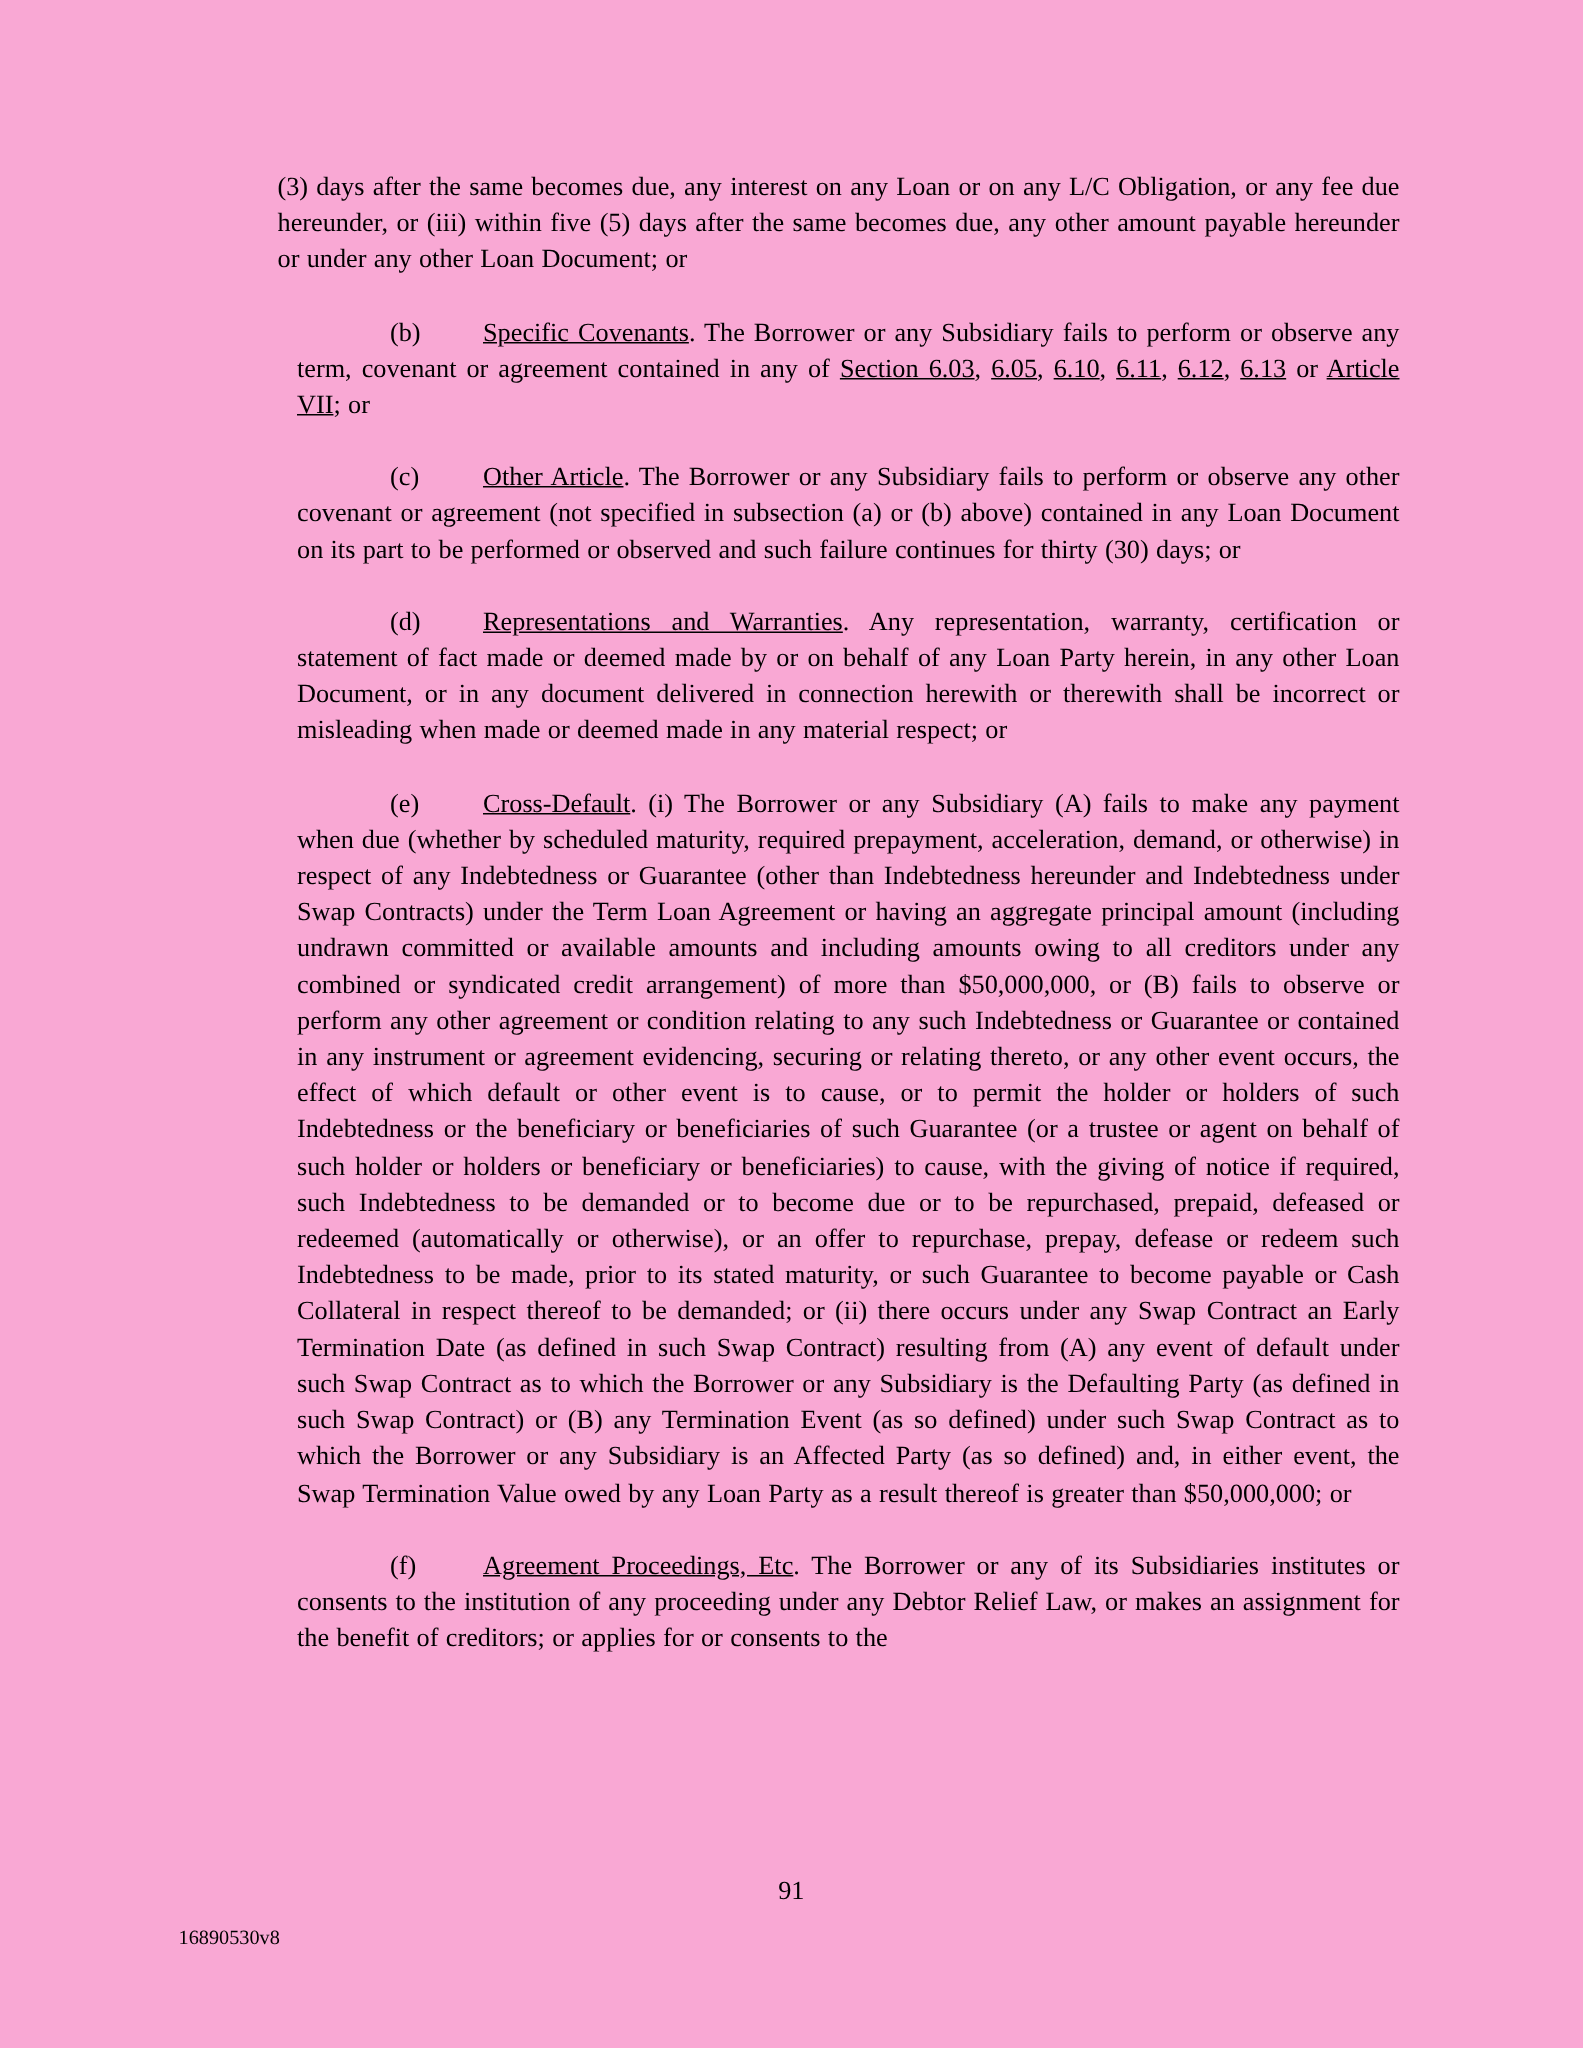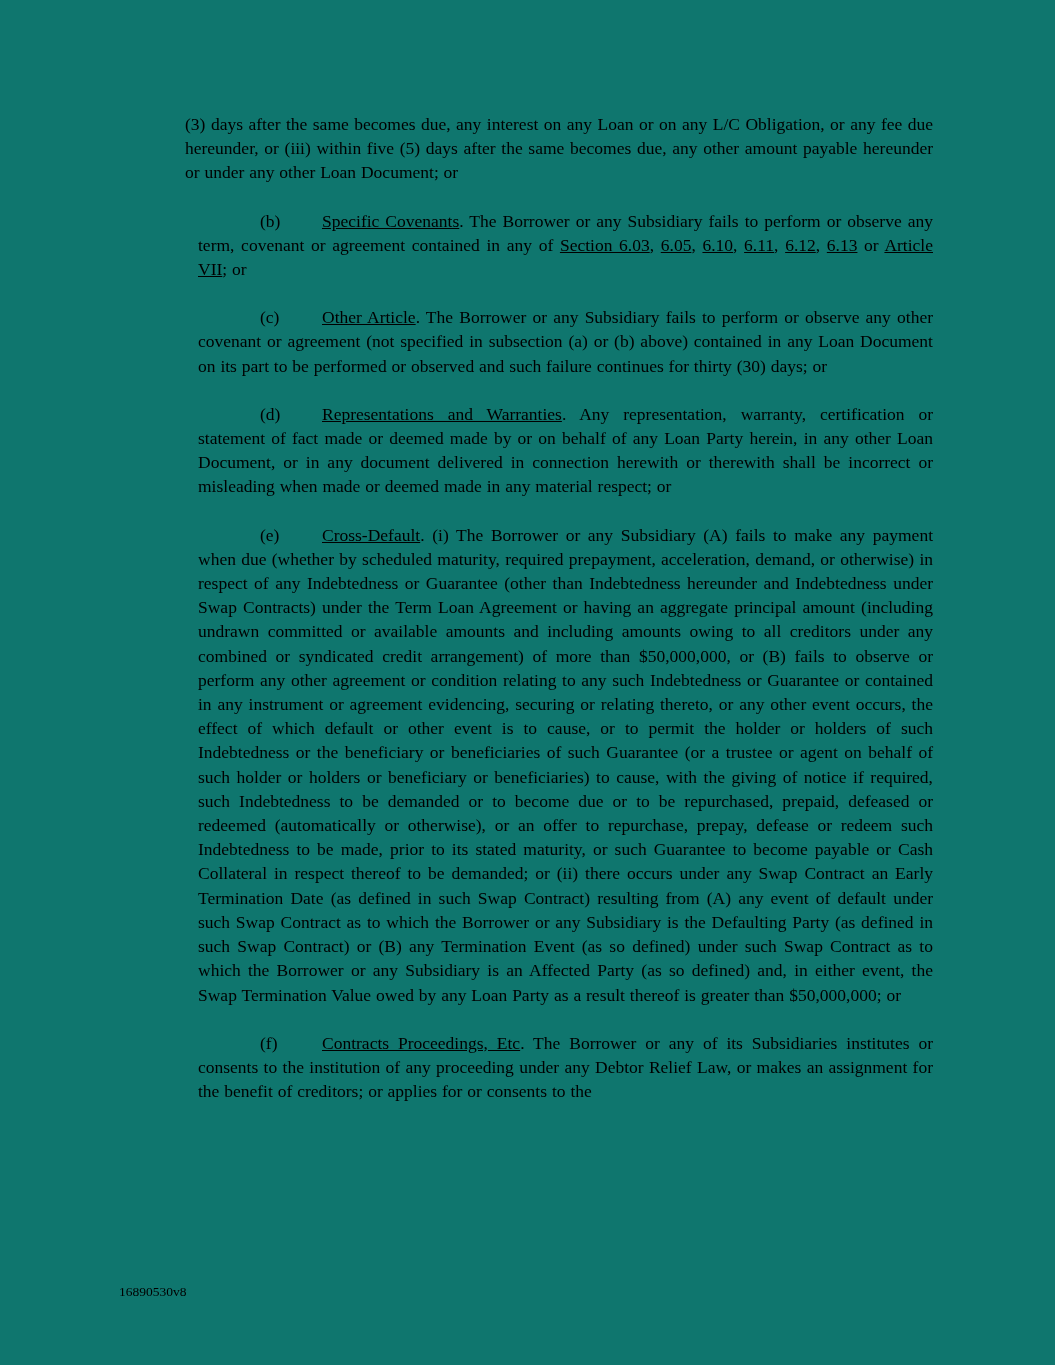--- a/index.html
+++ b/index.html
@@ -11,21 +11,21 @@
     width: 1055px;
     height: 1365px;
     position: relative;
     font-family: "Liberation Serif", serif;
     color: #000000;
     overflow: hidden;
   }
   .page {
     position: absolute;
     inset: 0;
-    background: #0f766e;
+    background: #f9a8d4;
   }
   .content {
     position: absolute;
     left: 185px;
     top: 112px;
     width: 748px;
   }
   .para {
     font-size: 17.5px;
     line-height: 24.2px;
@@ -68,19 +68,20 @@
 
 <div class="page">
 
   <div class="content">
 
   <p class="para"><span>(3) days after the same becomes due, any interest on any Loan or on any L/C Obligation, or any fee due hereunder, or (iii) within five (5) days after the same becomes due, any other amount payable hereunder or under any other Loan Document; or</span></p>
       <p class="para indented"><span class="clause-label">(b)</span><span class="u">Specific Covenants</span><span>.  The Borrower or any Subsidiary fails to perform or observe any term, covenant or agreement contained in any of </span><span class="u">Section 6.03</span><span>, </span><span class="u">6.05</span><span>, </span><span class="u">6.10</span><span>, </span><span class="u">6.11</span><span>, </span><span class="u">6.12</span><span>, </span><span class="u">6.13</span><span> or </span><span class="u">Article VII</span><span>; or</span></p>
       <p class="para indented"><span class="clause-label">(c)</span><span class="u">Other Article</span><span>.  The Borrower or any Subsidiary fails to perform or observe any other covenant or agreement (not specified in subsection (a) or (b) above) contained in any Loan Document on its part to be performed or observed and such failure continues for thirty (30) days; or</span></p>
       <p class="para indented"><span class="clause-label">(d)</span><span class="u">Representations and Warranties</span><span>.  Any representation, warranty, certification or statement of fact made or deemed made by or on behalf of any Loan Party herein, in any other Loan Document, or in any document delivered in connection herewith or therewith shall be incorrect or misleading when made or deemed made in any material respect; or</span></p>
       <p class="para indented"><span class="clause-label">(e)</span><span class="u">Cross-Default</span><span>.  (i) The Borrower or any Subsidiary (A) fails to make any payment when due (whether by scheduled maturity, required prepayment, acceleration, demand, or otherwise) in respect of any Indebtedness or Guarantee (other than Indebtedness hereunder and Indebtedness under Swap Contracts) under the Term Loan Agreement or having an aggregate principal amount (including undrawn committed or available amounts and including amounts owing to all creditors under any combined or syndicated credit arrangement) of more than $50,000,000, or (B) fails to observe or perform any other agreement or condition relating to any such Indebtedness or Guarantee or contained in any instrument or agreement evidencing, securing or relating thereto, or any other event occurs, the effect of which default or other event is to cause, or to permit the holder or holders of such Indebtedness or the beneficiary or beneficiaries of such Guarantee (or a trustee or agent on behalf of such holder or holders or beneficiary or beneficiaries) to cause, with the giving of notice if required, such Indebtedness to be demanded or to become due or to be repurchased, prepaid, defeased or redeemed (automatically or otherwise), or an offer to repurchase, prepay, defease or redeem such Indebtedness to be made, prior to its stated maturity, or such Guarantee to become payable or Cash Collateral in respect thereof to be demanded; or (ii) there occurs under any Swap Contract an Early Termination Date (as defined in such Swap Contract) resulting from (A) any event of default under such Swap Contract as to which the Borrower or any Subsidiary is the Defaulting Party (as defined in such Swap Contract) or (B) any Termination Event (as so defined) under such Swap Contract as to which the Borrower or any Subsidiary is an Affected Party (as so defined) and, in either event, the Swap Termination Value owed by any Loan Party as a result thereof is greater than $50,000,000; or</span></p>
-      <p class="para indented"><span class="clause-label">(f)</span><span class="u">Contracts Proceedings, Etc</span><span>.  The Borrower or any of its Subsidiaries institutes or consents to the institution of any proceeding under any Debtor Relief Law, or makes an assignment for the benefit of creditors; or applies for or consents to the</span></p>
+      <p class="para indented"><span class="clause-label">(f)</span><span class="u">Agreement Proceedings, Etc</span><span>.  The Borrower or any of its Subsidiaries institutes or consents to the institution of any proceeding under any Debtor Relief Law, or makes an assignment for the benefit of creditors; or applies for or consents to the</span></p>
     </div>
 
+  <div class="page-number">91</div>
 
   <div class="doc-id">16890530v8</div>
 
 </div>
 
 </body></html>

